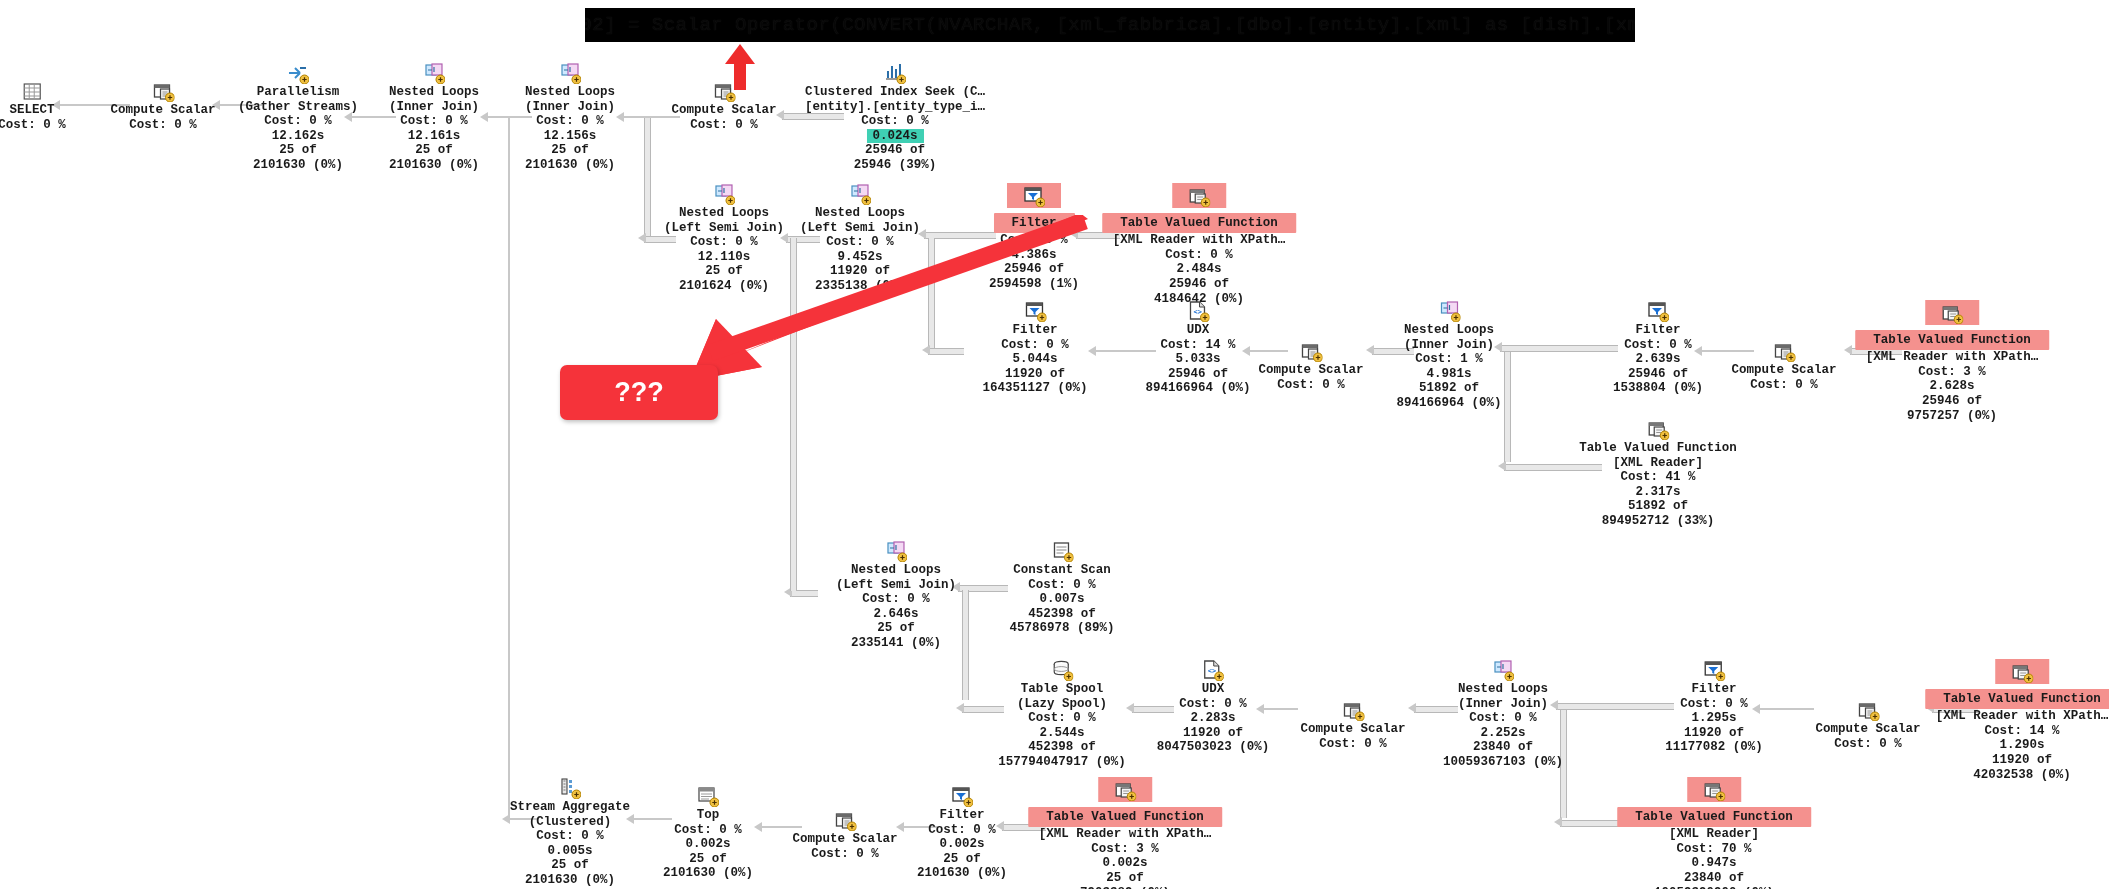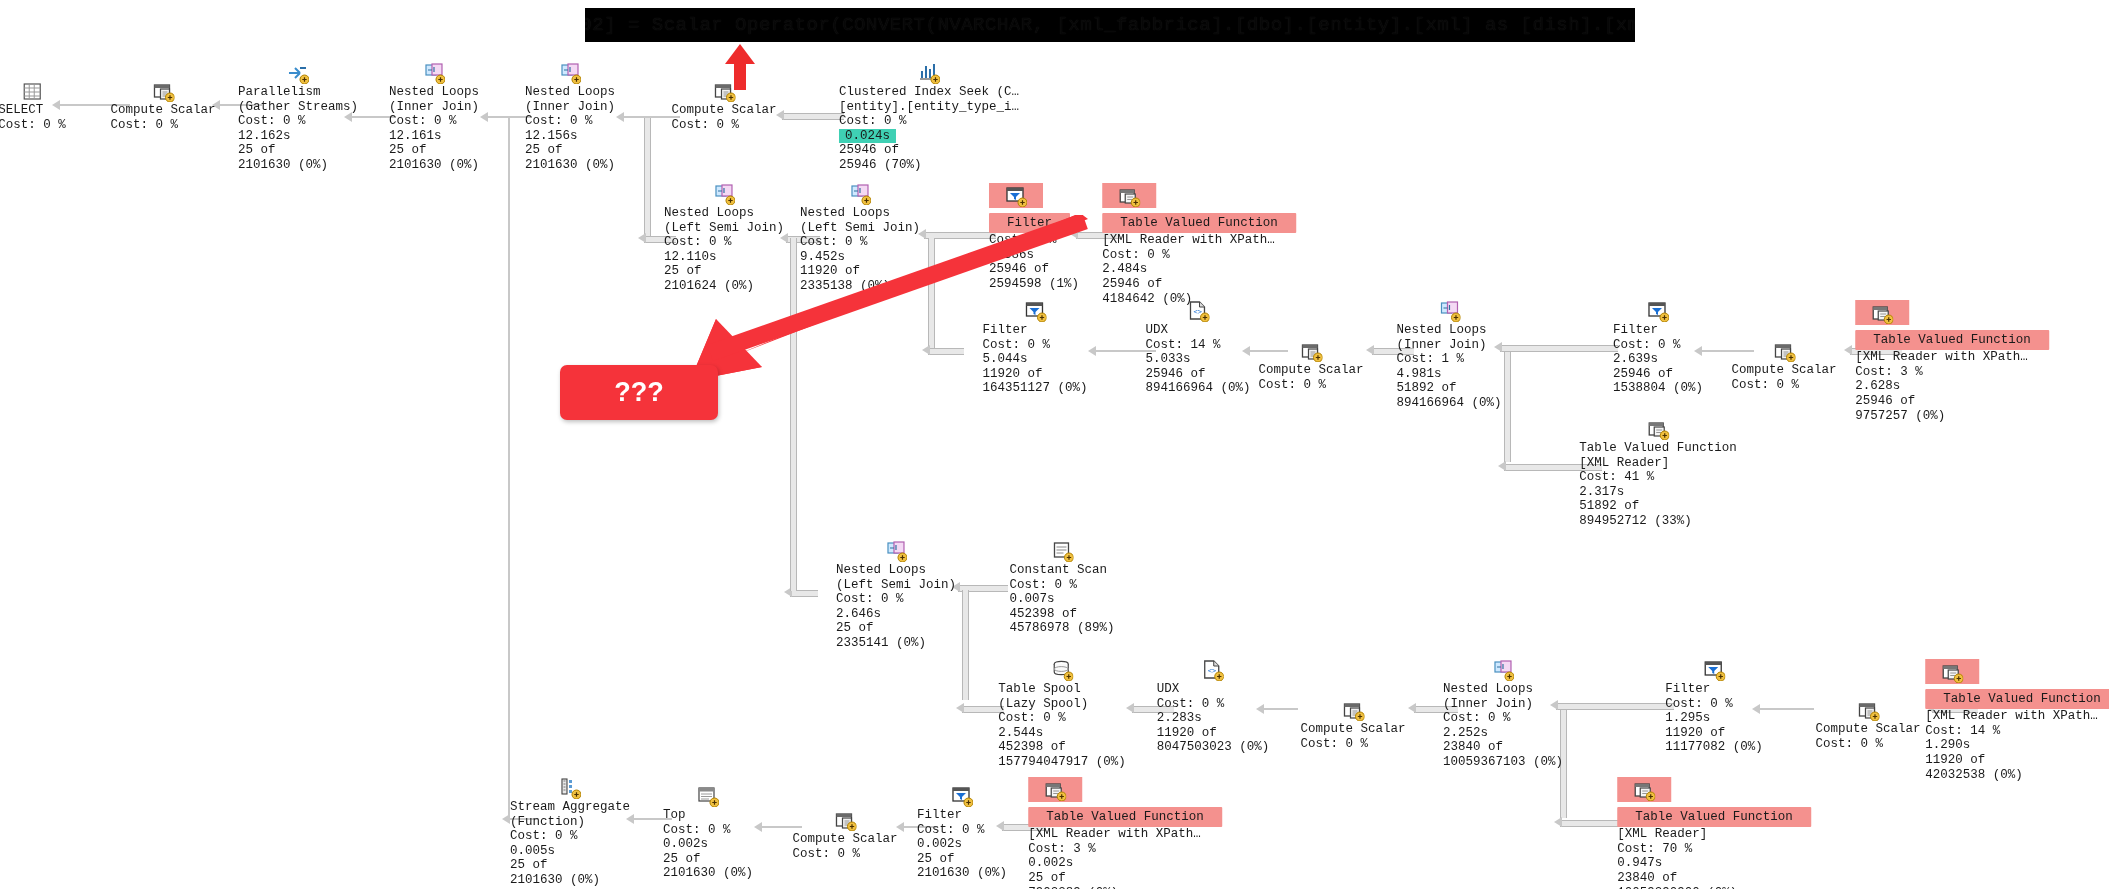--- a/index.html
+++ b/index.html
@@ -11,22 +11,22 @@
 
   
   #title-bar{
     position:absolute; left:585px; top:8px; width:1050px; height:34px;
     display:flex; align-items:center; justify-content:center;
     background:#000; color:#070707; font-size:19px; letter-spacing:.5px;
     white-space:nowrap; overflow:hidden; text-shadow:0 0 1px #222;
   }
 
   
-  .node{position:absolute; font-size:12.5px; line-height:14.6px;
-        white-space:nowrap; transform:translateX(-50%);}
+  .node{position:absolute; text-align:center; font-size:12.5px; line-height:14.6px;
+        white-space:nowrap; transform:translateX(-50%);font-weight:bold;}
   .node .icon{display:block; height:22px; margin:0 auto 1px auto; width:22px;}
   .node .icon svg{display:block;width:22px;height:22px;}
   .node .ln{display:block;}
   .hl-icon{display:inline-block;padding:3px 18px;border-radius:1px;}
   .node.red .hl-wrap{background:#f4918e;display:inline-block;padding:2px 16px 0 16px;}
   .teal{background:#3fd0b4;padding:0 6px;display:inline-block;}
 
   
   .conn{position:absolute;background:#c8c8c8;}
   .conn.h{height:2px;}
@@ -236,35 +236,35 @@
           <rect x="2" y="5" width="15" height="3" fill="#6a6a6a"></rect>
           <rect x="8" y="9" width="9" height="10" fill="#f2f2f2" stroke="#444" stroke-width="1.2"></rect>
           <path d="M10 12h5M10 14h5M10 16h4" stroke="#888" stroke-width="0.9"></path>
           <circle cx="17.5" cy="17.5" r="4.5" fill="#f0c040" stroke="#b08000" stroke-width="1"></circle>
           <path d="M15.3 17.5h4.4M17.5 15.3v4.4" stroke="#4a3000" stroke-width="1.2"></path>
         </svg>
       </span>
       <span class="ln">Compute Scalar</span>
       <span class="ln">Cost: 0 %</span>
     </div>
-    <div class="node" style="left: 929px; top: 62px;">
+    <div class="node" style="left: 895px; top: 62px;">
       <span class="icon">
         <svg viewBox="0 0 22 22" xmlns="http://www.w3.org/2000/svg">
           <path d="M4 16V9M8 16V4M12 16V7M16 16V2" stroke="#2a6ea8" stroke-width="2"></path>
           <path d="M2 17h17" stroke="#555" stroke-width="1.2"></path>
           <circle cx="17.5" cy="17.5" r="4.5" fill="#f0c040" stroke="#b08000" stroke-width="1"></circle>
           <path d="M15.3 17.5h4.4M17.5 15.3v4.4" stroke="#4a3000" stroke-width="1.2"></path>
         </svg>
       </span>
       <span class="ln">Clustered Index Seek (C…</span>
       <span class="ln">[entity].[entity_type_i…</span>
       <span class="ln">Cost: 0 %</span>
       <span class="ln"><span class="teal">0.024s</span></span>
       <span class="ln">25946 of</span>
-      <span class="ln">25946 (70%)</span>
+      <span class="ln">25946 (39%)</span>
     </div>
     <div class="node" style="left: 724px; top: 183px;">
       <span class="icon">
         <svg viewBox="0 0 22 22" xmlns="http://www.w3.org/2000/svg">
           <rect x="3" y="3" width="10" height="10" fill="#cfe9ff" stroke="#4a90c0" stroke-width="1.2"></rect>
           <rect x="9" y="2" width="10" height="11" fill="#f4d9f4" stroke="#b060b0" stroke-width="1.2"></rect>
           <path d="M5 8h4M11 5v5" stroke="#3070a0" stroke-width="1.2"></path>
           <circle cx="17.5" cy="17.5" r="4.5" fill="#f0c040" stroke="#b08000" stroke-width="1"></circle>
           <path d="M15.3 17.5h4.4M17.5 15.3v4.4" stroke="#4a3000" stroke-width="1.2"></path>
         </svg>
@@ -575,21 +575,21 @@
           <rect x="3" y="2" width="5" height="15" fill="#e8e8e8" stroke="#444" stroke-width="1.1"></rect>
           <path d="M4.5 4h2M4.5 7h2M4.5 10h2M4.5 13h2" stroke="#777" stroke-width="1"></path>
           <rect x="10" y="3" width="3" height="3" fill="#5a9bd4"></rect>
           <rect x="10" y="8" width="3" height="3" fill="#5a9bd4"></rect>
           <rect x="10" y="13" width="3" height="3" fill="#5a9bd4"></rect>
           <circle cx="17.5" cy="17.5" r="4.5" fill="#f0c040" stroke="#b08000" stroke-width="1"></circle>
           <path d="M15.3 17.5h4.4M17.5 15.3v4.4" stroke="#4a3000" stroke-width="1.2"></path>
         </svg>
       </span>
       <span class="ln">Stream Aggregate</span>
-      <span class="ln">(Function)</span>
+      <span class="ln">(Clustered)</span>
       <span class="ln">Cost: 0 %</span>
       <span class="ln">0.005s</span>
       <span class="ln">25 of</span>
       <span class="ln">2101630 (0%)</span>
     </div>
     <div class="node" style="left: 708px; top: 785px;">
       <span class="icon">
         <svg viewBox="0 0 22 22" xmlns="http://www.w3.org/2000/svg">
           <rect x="2" y="3" width="15" height="13" fill="#fff" stroke="#444" stroke-width="1.2"></rect>
           <rect x="2" y="3" width="15" height="3.5" fill="#8a8a8a"></rect>

